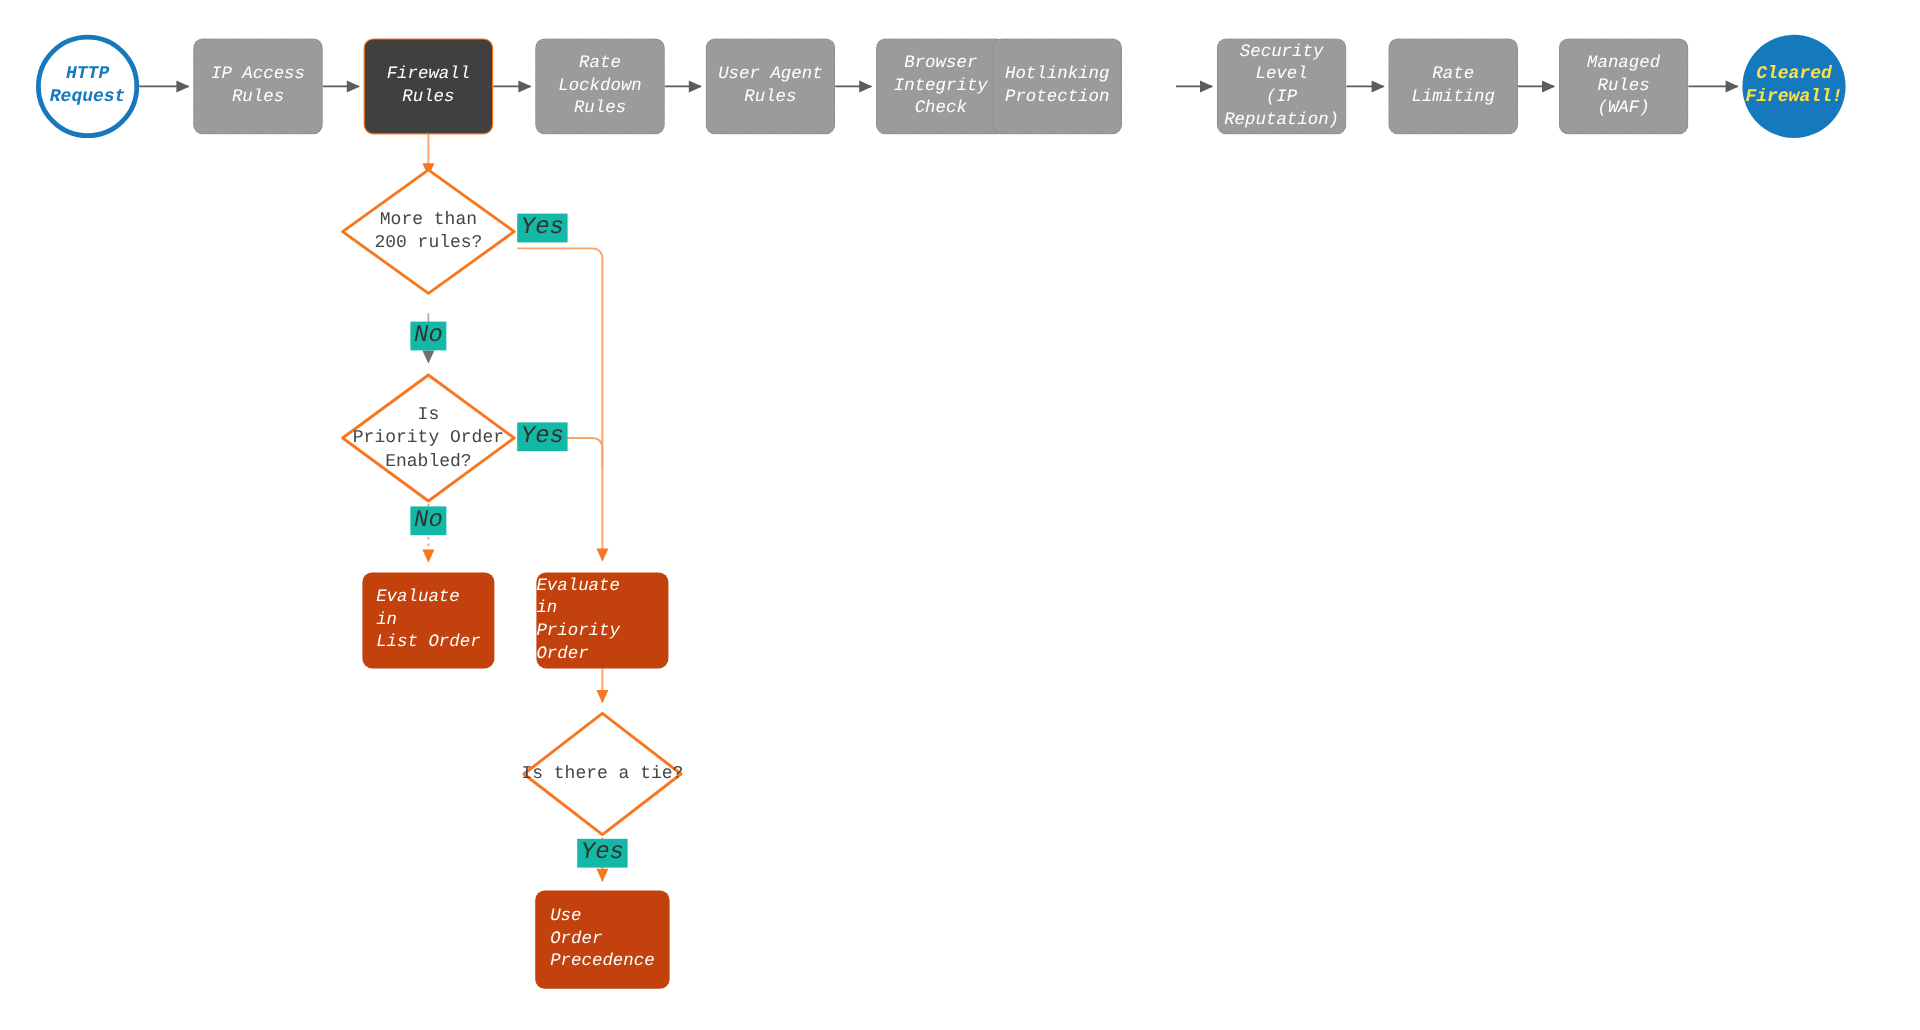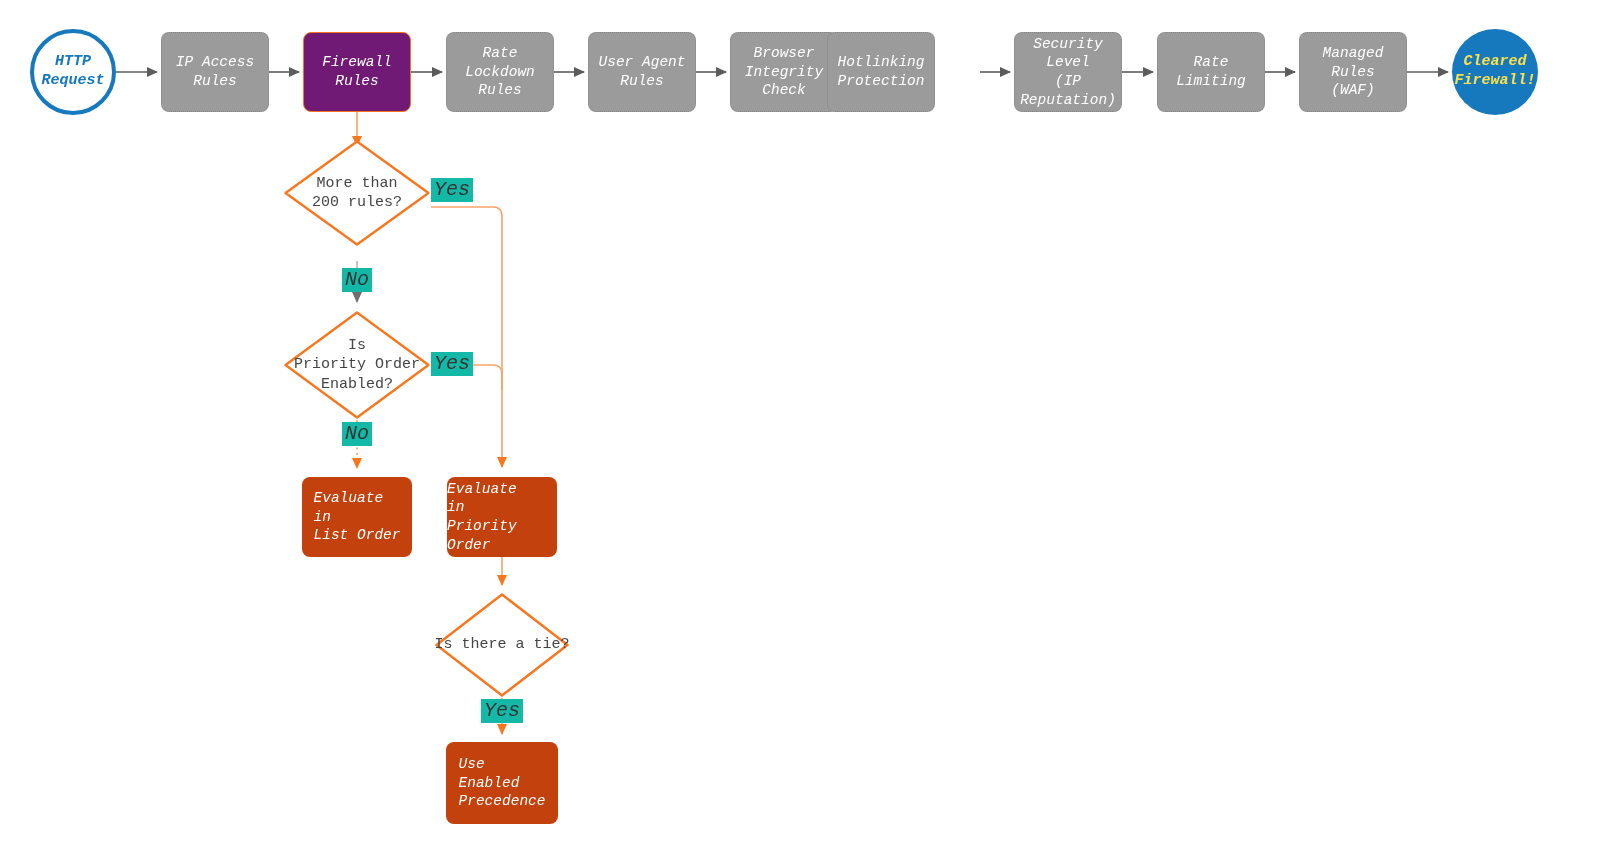--- a/index.html
+++ b/index.html
@@ -9,21 +9,21 @@
   }
   svg.connectors{position:absolute;left:0;top:0;width:1600px;height:858px;}
 
   
   .stage{
     position:absolute;top:32px;width:108px;height:80px;border-radius:8px;
     display:flex;align-items:center;justify-content:center;text-align:center;
     box-sizing:border-box;
   }
   .stage.gray{background:#9b9b9b;border:1px dotted #868686;}
-  .stage.orange{background:#701a75;border:1px solid #f8771e;}
+  .stage.orange{background:#404040;border:1px solid #f8771e;}
   .stage .lbl, .action .lbl{
     font-style:italic;color:#ffffff;font-size:14.5px;line-height:1.28;white-space:pre-line;
   }
 
   
   .circle-node{
     position:absolute;width:86px;height:86px;border-radius:50%;
     display:flex;align-items:center;justify-content:center;text-align:center;
     box-sizing:border-box;
   }
@@ -176,21 +176,21 @@
 
   <div class="diamond" style="left:434px;top:592px;width:136px;height:106px">
     <svg viewBox="0 0 136 106" preserveAspectRatio="none">
       <path d="M68,2.5 L133.5,53 L68,103.5 L2.5,53 Z" fill="#ffffff" stroke="#f8771e" stroke-width="2.4" stroke-linejoin="round"></path>
     </svg>
     <span class="lbl">Is there a tie?</span>
   </div>
 
   <div class="action" style="left:446px;top:742px;width:112px;height:82px">
     <span class="lbl">Use
-Enabled
+Order
 Precedence</span>
   </div>
 
   <span class="edge-label" style="left:452px;top:190px">Yes</span>
   <span class="edge-label" style="left:357px;top:280px">No</span>
   <span class="edge-label" style="left:452px;top:364px">Yes</span>
   <span class="edge-label" style="left:357px;top:434px">No</span>
   <span class="edge-label" style="left:502px;top:711px">Yes</span>
 
 </div>

